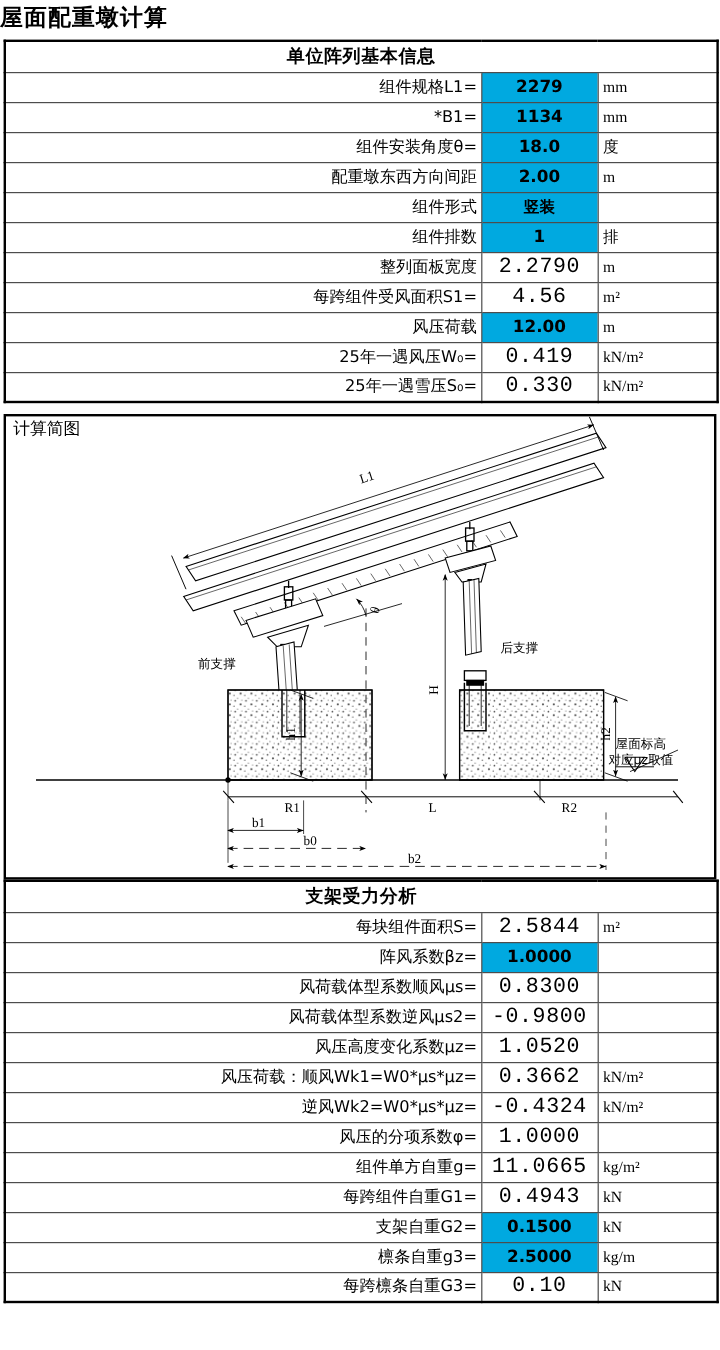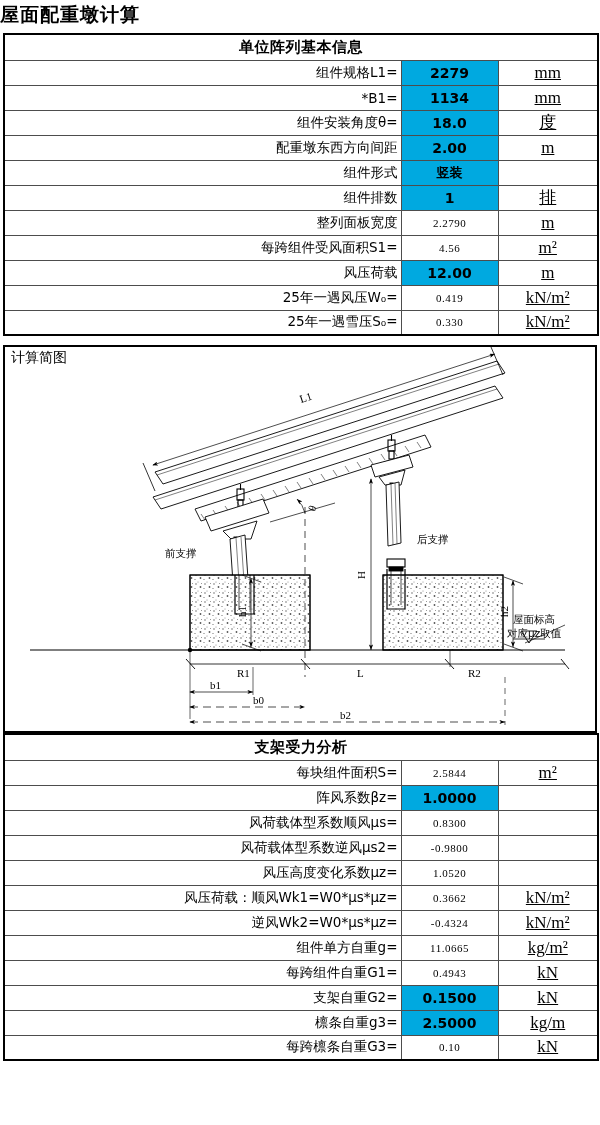--- a/index.html
+++ b/index.html
@@ -59,40 +59,38 @@
   }
   td.lbl {
     text-align: right;
     padding-right: 3px;
     font-size: 13.5px;
     font-family: "DejaVu Sans", "Liberation Sans", sans-serif;
     margin-left: 24px;
   }
   td.val {
     text-align: center;
-    font-size: 11px;
-    font-family: Liberation Serif, serif;
+    font-size: 18px;
+    font-family: Liberation Mono, monospace;
     letter-spacing: 0.5px;
   }
   td.val.hi {
     background: #00A9E0;
     font-weight: bold;
     font-size: 14px;
     font-family: "DejaVu Sans", "Liberation Sans", sans-serif;
     letter-spacing: 0;
     margin-top: 13px;
   }
   td.val.hi.cn {
     font-size: 13px;
   }
   td.unit {
-    text-align: center;
-    font-size: 17px;
+    font-size: 13px;
     font-family: "Liberation Serif", "DejaVu Serif", serif;
-    text-decoration: underline;
   }
 
   
   .diagram-box {
     position: absolute;
     left: 3px;
     width: 594px;
     border: 2px solid #000;
     background: #fff;
     overflow: hidden;
@@ -382,20 +380,25 @@
           <td class="lbl">风压荷载：顺风Wk1=W0*μs*μz=</td>
           <td class="val">0.3662</td>
           <td class="unit">kN/m²</td>
         </tr>
         <tr>
           <td class="lbl">逆风Wk2=W0*μs*μz=</td>
           <td class="val">-0.4324</td>
           <td class="unit">kN/m²</td>
         </tr>
         <tr>
+          <td class="lbl">风压的分项系数φ=</td>
+          <td class="val">1.0000</td>
+          <td class="unit"></td>
+        </tr>
+        <tr>
           <td class="lbl">组件单方自重g=</td>
           <td class="val">11.0665</td>
           <td class="unit">kg/m²</td>
         </tr>
         <tr>
           <td class="lbl">每跨组件自重G1=</td>
           <td class="val">0.4943</td>
           <td class="unit">kN</td>
         </tr>
         <tr>

